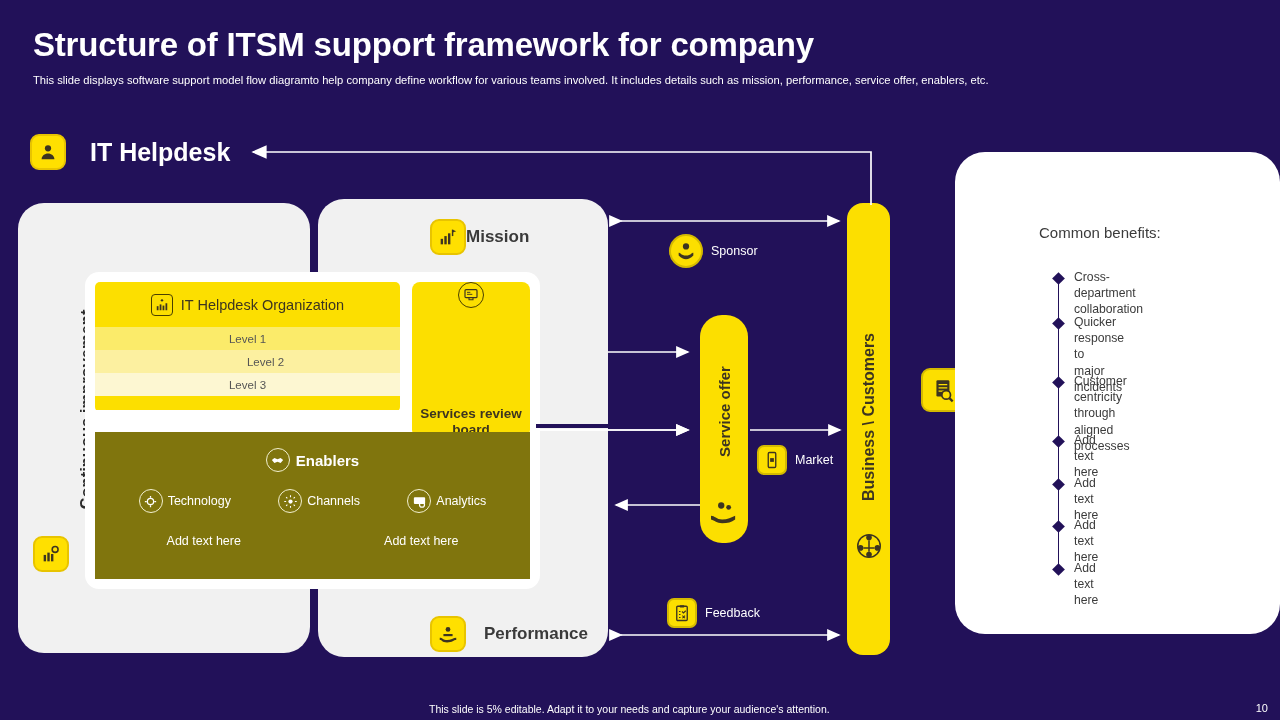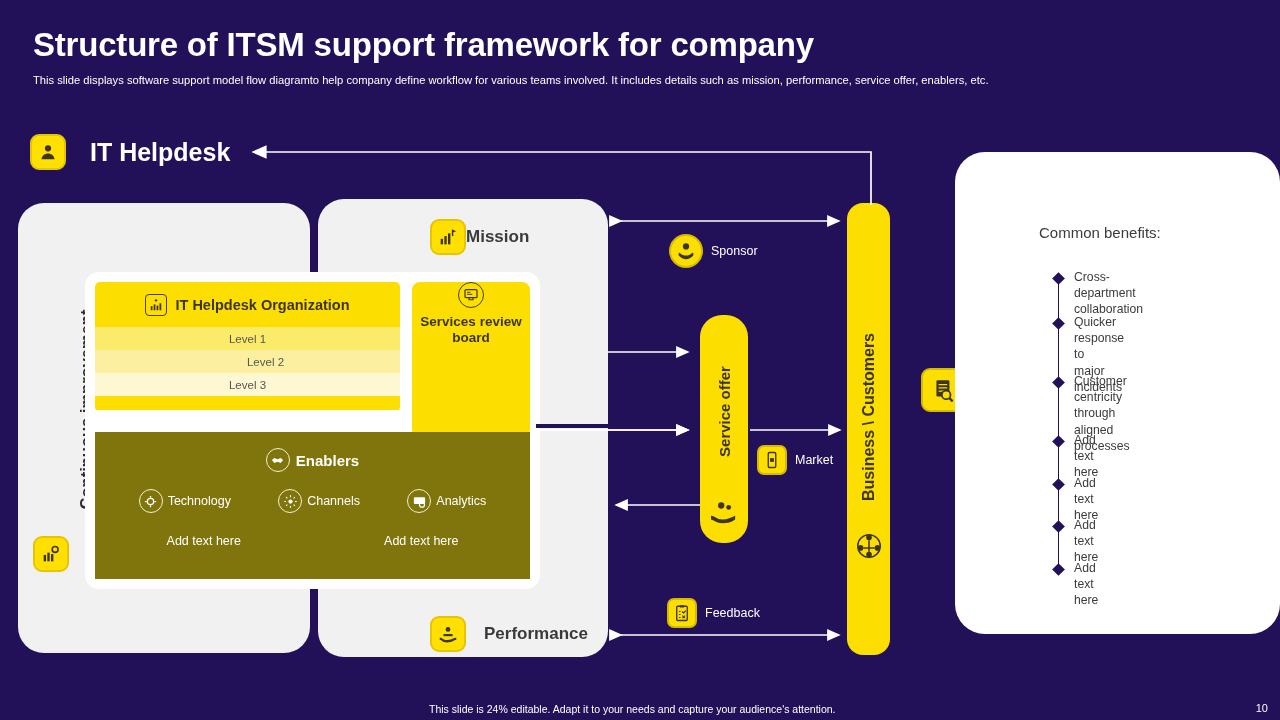--- a/index.html
+++ b/index.html
@@ -64,32 +64,32 @@
     border-radius: 5px; overflow: hidden;
   }
   .org-head {
     height: 45px; background: #fcdf00; display: flex; align-items: center;
     justify-content: center; gap: 8px;
   }
   .org-head-icon {
     width: 22px; height: 22px; border: 1.5px solid #4a4000; border-radius: 4px;
     display: flex; align-items: center; justify-content: center;
   }
-  .org-head-text { font-size: 14.5px; font-weight: bold; color: #3d3520; }
+  .org-head-text { font-size: 14.5px; font-weight: normal; color: #3d3520; }
   .lvl { height: 23px; display: flex; align-items: center; justify-content: center;
          font-size: 11.5px; color: #555; }
   .lvl1 { background: #fbeb6a; }
   .lvl2 { background: #fcf0a0; padding-left: 36px; }
   .lvl3 { background: #fdf7d2; }
   .org-foot { height: 14px; background: #fcdf00; }
 
   .srb {
     position: absolute; left: 327px; top: 10px; width: 118px; height: 156px;
     background: #fcdf00; border-radius: 8px;
-    display: flex; flex-direction: column; align-items: center; justify-content: flex-start; gap: 6px;
+    display: flex; flex-direction: column; align-items: center; justify-content: space-between; gap: 6px;
   }
   .srb-circ { width: 26px; height: 26px; border: 1.4px solid #4a4000; border-radius: 50%;
               display:flex; align-items:center; justify-content:center; }
   .srb-text { font-size: 13.5px; font-weight: bold; color: #3d3520; text-align: center; line-height: 1.18; }
 
   .enablers {
     position: absolute; left: 10px; top: 160px; width: 435px; height: 147px;
     background: #80750d; border-radius: 0;
   }
   .en-title-row { display: flex; align-items: center; justify-content: center; gap: 6px; padding-top: 16px; }
@@ -442,15 +442,15 @@
 
     <line x1="536" y1="430" x2="688" y2="430" stroke="#ffffff" stroke-width="1.7" marker-end="url(#ahs)"></line>
     <line x1="536" y1="426" x2="608" y2="426" stroke="#221159" stroke-width="4"></line>
     <line x1="536" y1="430" x2="688" y2="430" stroke="#ffffff" stroke-width="1.7" marker-end="url(#ahs)"></line>
 
     <line x1="700" y1="505" x2="616" y2="505" stroke="#ffffff" stroke-width="1.7" marker-end="url(#ahs)"></line>
 
     <line x1="750" y1="430" x2="840" y2="430" stroke="#ffffff" stroke-width="1.7" marker-end="url(#ahs)"></line>
   </svg>
 
-  <div class="footer-note">This slide is 24% editable.  Adapt it to your needs and capture your audience's attention.</div>
+  <div class="footer-note">This slide is 5% editable.  Adapt it to your needs and capture your audience's attention.</div>
   <div class="page-num">10</div>
 </div>
 
 </body></html>

